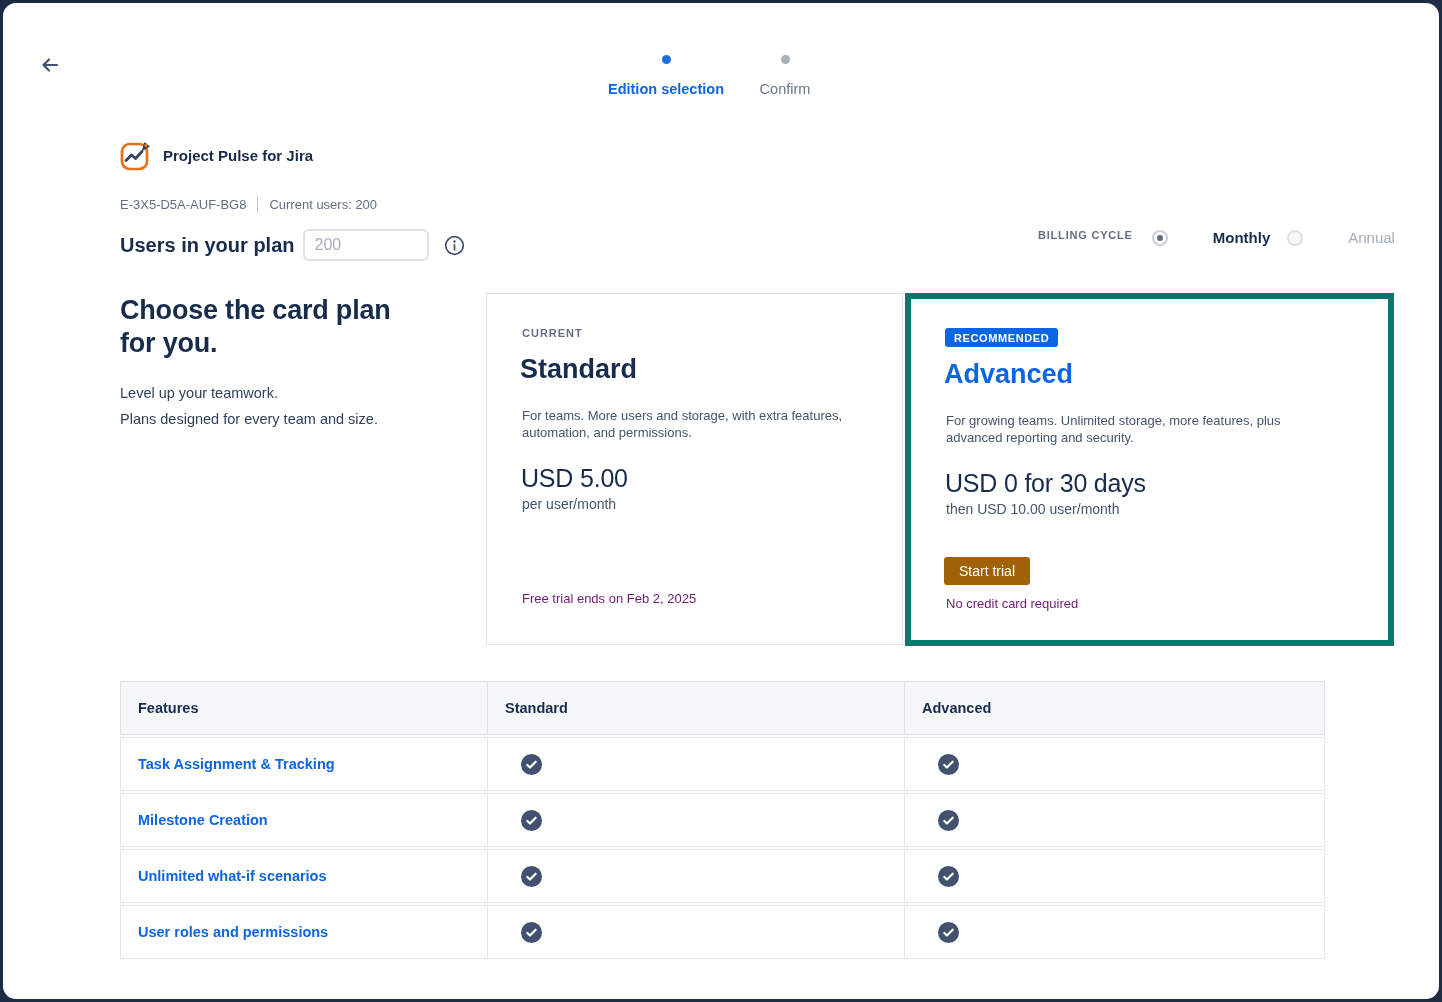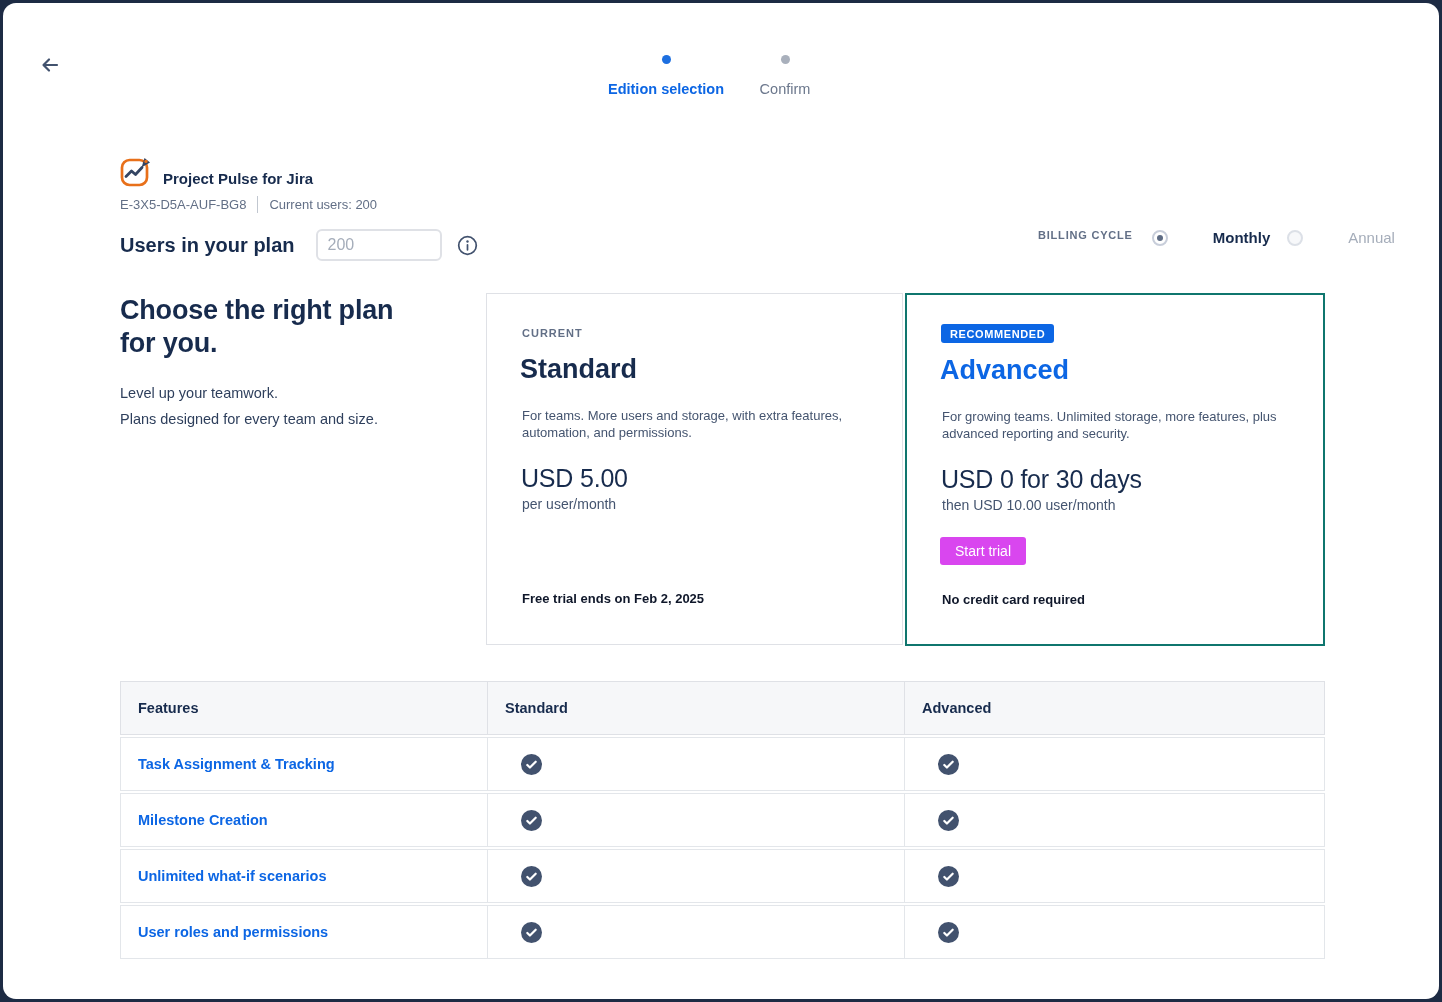--- a/index.html
+++ b/index.html
@@ -15,29 +15,29 @@
   .step-1 { left:583px; width:160px; }
   .step-2 { left:732px; width:100px; }
   .step-dot { width:9px; height:9px; border-radius:50%; }
   .step-1 .step-dot { background:#1D6FE0; }
   .step-2 .step-dot { background:#A9B0BC; }
   .step-label { margin-top:17px; font-size:14.5px; }
   .step-1 .step-label { color:#0C66E4; font-weight:700; }
   .step-2 .step-label { color:#6B778C; font-weight:400; }
 
   
-  .app-header { position:absolute; left:117px; top:152px; display:flex; align-items:flex-end; }
+  .app-header { position:absolute; left:117px; top:136px; display:flex; align-items:center; }
   .app-name { margin-left:11px; font-size:15px; font-weight:700; color:#172B4D; }
   .license-row { position:absolute; left:117px; top:193px; display:flex; align-items:center; font-size:13px; color:#626F86; }
   .license-divider { width:1px; height:17px; background:#C1C7D0; margin:0 11px; }
 
   
   .users-row { position:absolute; left:117px; top:226px; height:32px; display:flex; align-items:center; }
   .users-label { font-size:20px; font-weight:700; color:#172B4D; }
-  .users-input { margin-left:21px; width:126px; height:32px; border:2px solid #DFE1E6; border-radius:6px; padding:0 10px; font-size:16px; color:#172B4D; outline:none; font-family:inherit; }
+  .users-input { margin-left:8px; width:126px; height:32px; border:2px solid #DFE1E6; border-radius:6px; padding:0 10px; font-size:16px; color:#172B4D; outline:none; font-family:inherit; }
   .users-input::placeholder { color:#A5ADBA; }
   .info-btn { margin-left:15px; width:22px; height:22px; display:flex; align-items:center; justify-content:center; cursor:pointer; }
 
   
   .billing-row { position:absolute; left:1035px; top:226px; height:32px; display:flex; align-items:flex-start; }
   .billing-label { font-size:11px; font-weight:600; letter-spacing:0.8px; color:#626F86; }
   .radio-opt { display:flex; align-items:center; cursor:pointer; }
   .radio-opt.opt-monthly { margin-left:19px; }
   .radio-opt.opt-annual { margin-left:17px; }
   .radio { width:16px; height:16px; border-radius:50%; position:relative; background:#fff; }
@@ -48,30 +48,30 @@
   .opt-monthly .radio-label { color:#172B4D; font-weight:700; }
   .opt-annual .radio-label { color:#A5ADBA; font-weight:400; }
 
   
   .hero-title { position:absolute; left:117px; top:291px; font-size:27px; line-height:33px; font-weight:700; color:#172B4D; letter-spacing:-0.2px; }
   .hero-sub { position:absolute; left:117px; top:377px; font-size:14.5px; line-height:26px; color:#2E3F5C; }
 
   
   .plan-card { position:absolute; background:#fff; }
   .plan-card.standard { left:483px; top:290px; width:417px; height:352px; border:1px solid #DFE1E6; }
-  .plan-card.advanced { left:902px; top:290px; width:420px; height:353px; border:2px solid #0f766e; }
+  .plan-card.advanced { left:902px; top:290px; width:489px; height:353px; border:6px solid #0f766e; }
   .plan-tag { position:absolute; left:35px; top:33px; font-size:11px; font-weight:600; letter-spacing:1px; color:#626F86; }
   .plan-badge { position:absolute; left:34px; top:29px; background:#0C66E4; color:#fff; font-size:11px; font-weight:700; letter-spacing:0.6px; padding:4px 9px 3px; border-radius:3px; }
   .plan-name { position:absolute; left:33px; top:60px; font-size:27px; font-weight:600; color:#172B4D; }
   .plan-card.advanced .plan-name { color:#0C66E4; }
   .plan-desc { position:absolute; left:35px; top:113px; width:345px; font-size:13px; line-height:17px; color:#44546F; }
   .plan-price { position:absolute; left:34px; top:170px; font-size:25px; font-weight:500; color:#172B4D; letter-spacing:-0.2px; }
   .plan-price-note { position:absolute; left:35px; top:202px; font-size:14px; color:#44546F; }
-  .plan-cta { position:absolute; left:33px; top:242px; height:28px; padding:0 15px; background:#d946ef; color:#fff; font-size:14px; font-family:inherit; border:none; border-radius:3px; cursor:pointer; }
-  .plan-foot { position:absolute; left:35px; top:297px; font-size:13px; color:#0f172a;font-weight:bold; }
+  .plan-cta { position:absolute; left:33px; top:258px; height:28px; padding:0 15px; background:#a16207; color:#fff; font-size:14px; font-family:inherit; border:none; border-radius:3px; cursor:pointer; }
+  .plan-foot { position:absolute; left:35px; top:297px; font-size:13px; color:#701a75; }
 
   
   .features-table { position:absolute; left:117px; top:678px; width:1205px; }
   .thead { display:flex; height:54px; background:#F6F7F9; border:1px solid #DFE1E6;text-align:right; }
   .thead .tcell { font-size:14.5px; font-weight:700; color:#172B4D; }
   .trow { display:flex; height:54px; background:#fff; border:1px solid #E3E6EA; margin-top:2px; }
   .tcell { display:flex; align-items:center; padding-left:17px; }
   .tc-0 { width:366px; }
   .tc-1 { width:417px; border-left:1px solid #E3E6EA; }
   .tc-2 { flex:1; border-left:1px solid #E3E6EA; }
@@ -134,21 +134,21 @@
       <span class="radio selected"></span>
       <span class="radio-label">Monthly</span>
     </span>
     <span class="radio-opt opt-annual">
       <span class="radio unselected"></span>
       <span class="radio-label">Annual</span>
     </span>
   </div>
 
   <div class="hero-title">
-    <div>Choose the right plan</div>
+    <div>Choose the card plan</div>
     <div>for you.</div>
   </div>
   <div class="hero-sub">
     <div>Level up your teamwork.</div>
     <div>Plans designed for every team and size.</div>
   </div>
 
   <div class="plan-card standard">
     <div class="plan-tag">CURRENT</div>
     <div class="plan-name">Standard</div>

